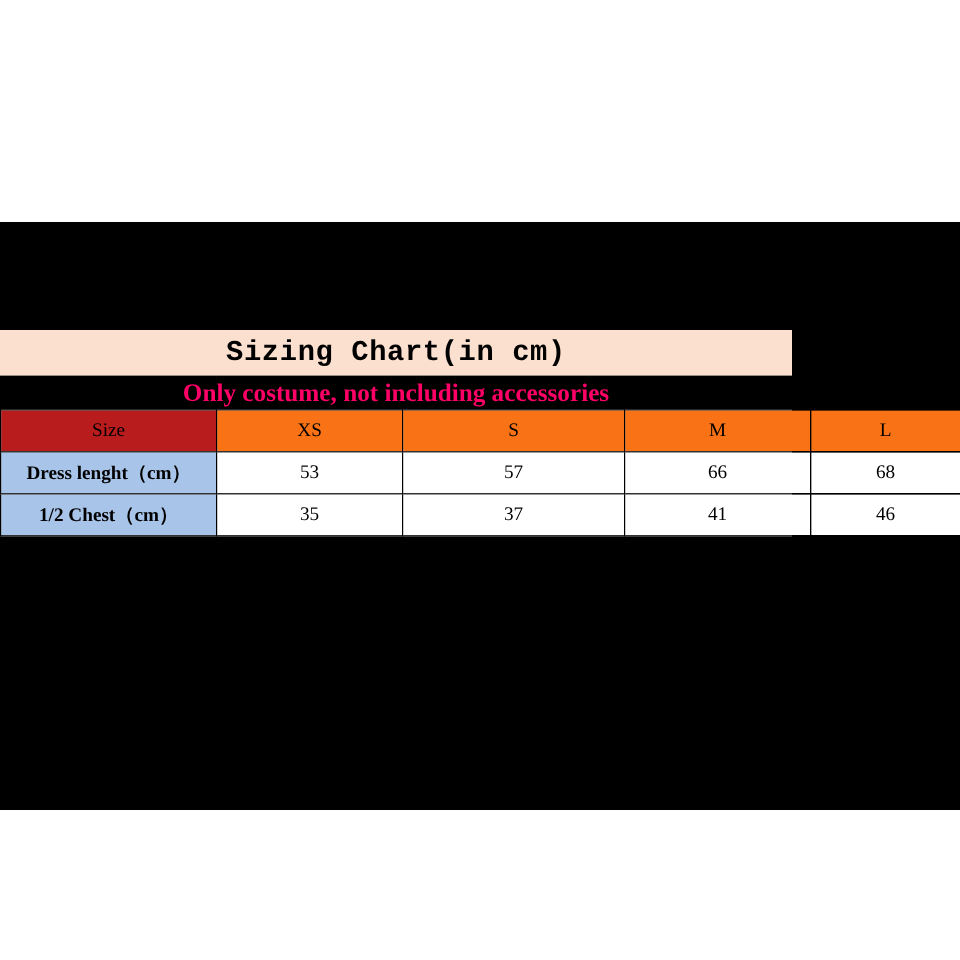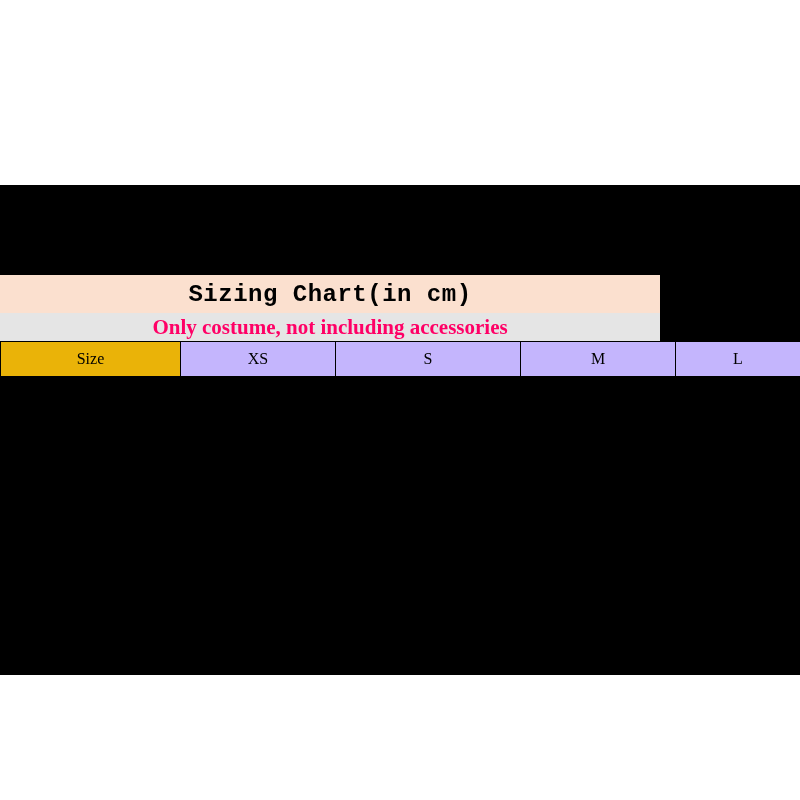--- a/index.html
+++ b/index.html
@@ -46,21 +46,21 @@
     justify-content: center;
   }
   #title-bar .title {
     font-family: "Liberation Mono", monospace;
     font-size: 24px;
     font-weight: bold;
     color: #000000;
     letter-spacing: 0.5px;
   }
   #subtitle-bar {
-    background: #e5e5e5;
+    background: #000000;
     height: 28px;
     display: flex;
     align-items: center;
     justify-content: center;
   }
   #subtitle-bar .subtitle {
     font-family: "Liberation Serif", serif;
     font-size: 21px;
     font-weight: bold;
     color: #ff0066;
@@ -76,26 +76,26 @@
     font-family: "Liberation Serif", serif;
     font-size: 16px;
     color: #000000;
     padding: 2px 0;
     height: 30px;
     overflow: hidden;
     white-space: nowrap;
   }
   
   tr.header-row td {
-    background: #c4b5fd;
+    background: #f97316;
     font-size: 17px;
     height: 36px;
   }
   tr.header-row td.hdr-label {
-    background: #eab308;
+    background: #b91c1c;
   }
   
   td.row-label {
     background: #a8c4e8;
     font-weight: bold;
     font-size: 15px;
     text-align: center;
   }
   td.data-cell {
     background: #ffffff;
@@ -134,21 +134,35 @@
       </colgroup>
       <tbody>
         <tr class="header-row">
           <td class="hdr-label">Size</td>
           <td>XS</td>
           <td>S</td>
           <td>M</td>
           <td>L</td>
         </tr>
 
+        <tr>
+          <td class="row-label">Dress lenght（cm）</td>
+          <td class="data-cell">53</td>
+          <td class="data-cell">57</td>
+          <td class="data-cell">66</td>
+          <td class="data-cell">68</td>
+        </tr>
 
+        <tr>
+          <td class="row-label">1/2 Chest（cm）</td>
+          <td class="data-cell">35</td>
+          <td class="data-cell">37</td>
+          <td class="data-cell">41</td>
+          <td class="data-cell">46</td>
+        </tr>
 
 
 
       </tbody>
     </table>
 
   </div>
 </div>
 
 </body></html>

